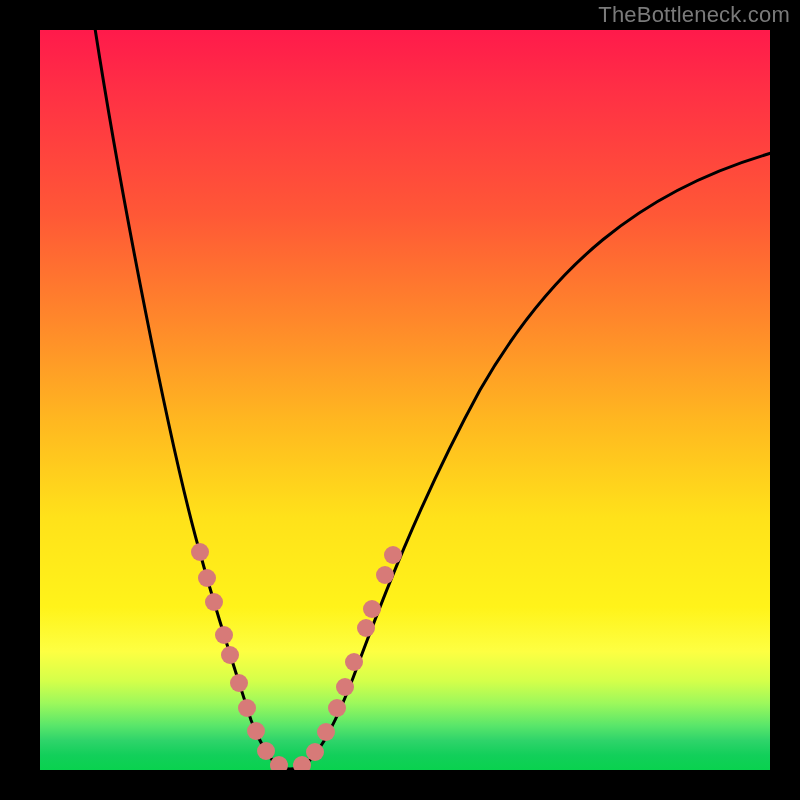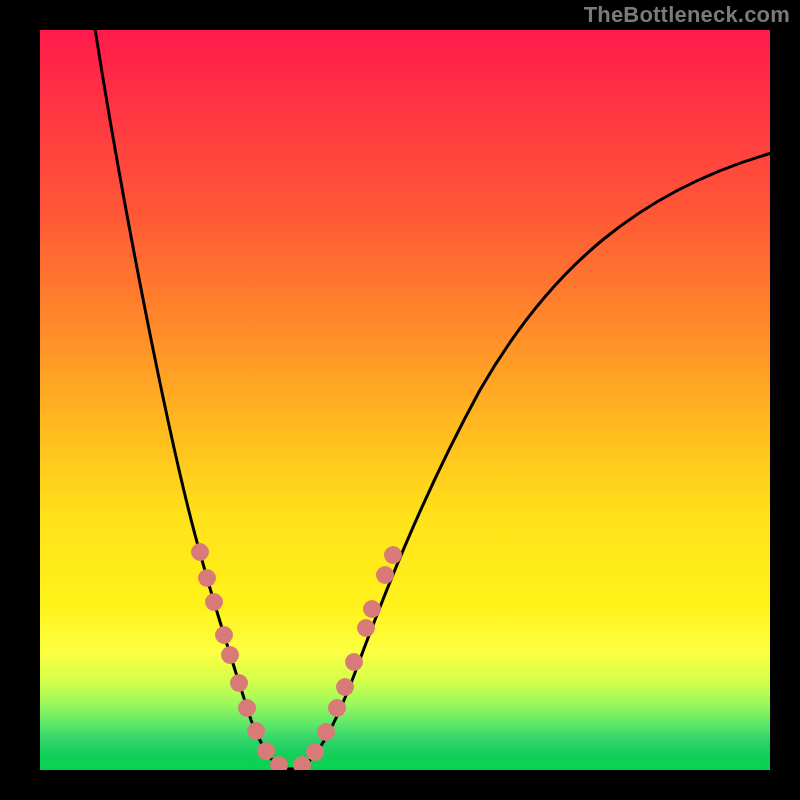--- a/index.html
+++ b/index.html
@@ -44,21 +44,21 @@
       #09d24e 100%
     );
   }
   .watermark {
     position: absolute;
     top: 2px;
     right: 10px;
     font-family: Arial, Helvetica, sans-serif;
     font-size: 22px;
     color: #7a7a7a;
-    font-weight: 700;
+    font-weight: 400;
     letter-spacing: 0.2px;
     user-select: none;
   }
   svg.curves {
     position: absolute;
     left: 0;
     top: 0;
     width: 730px;
     height: 740px;
   }

